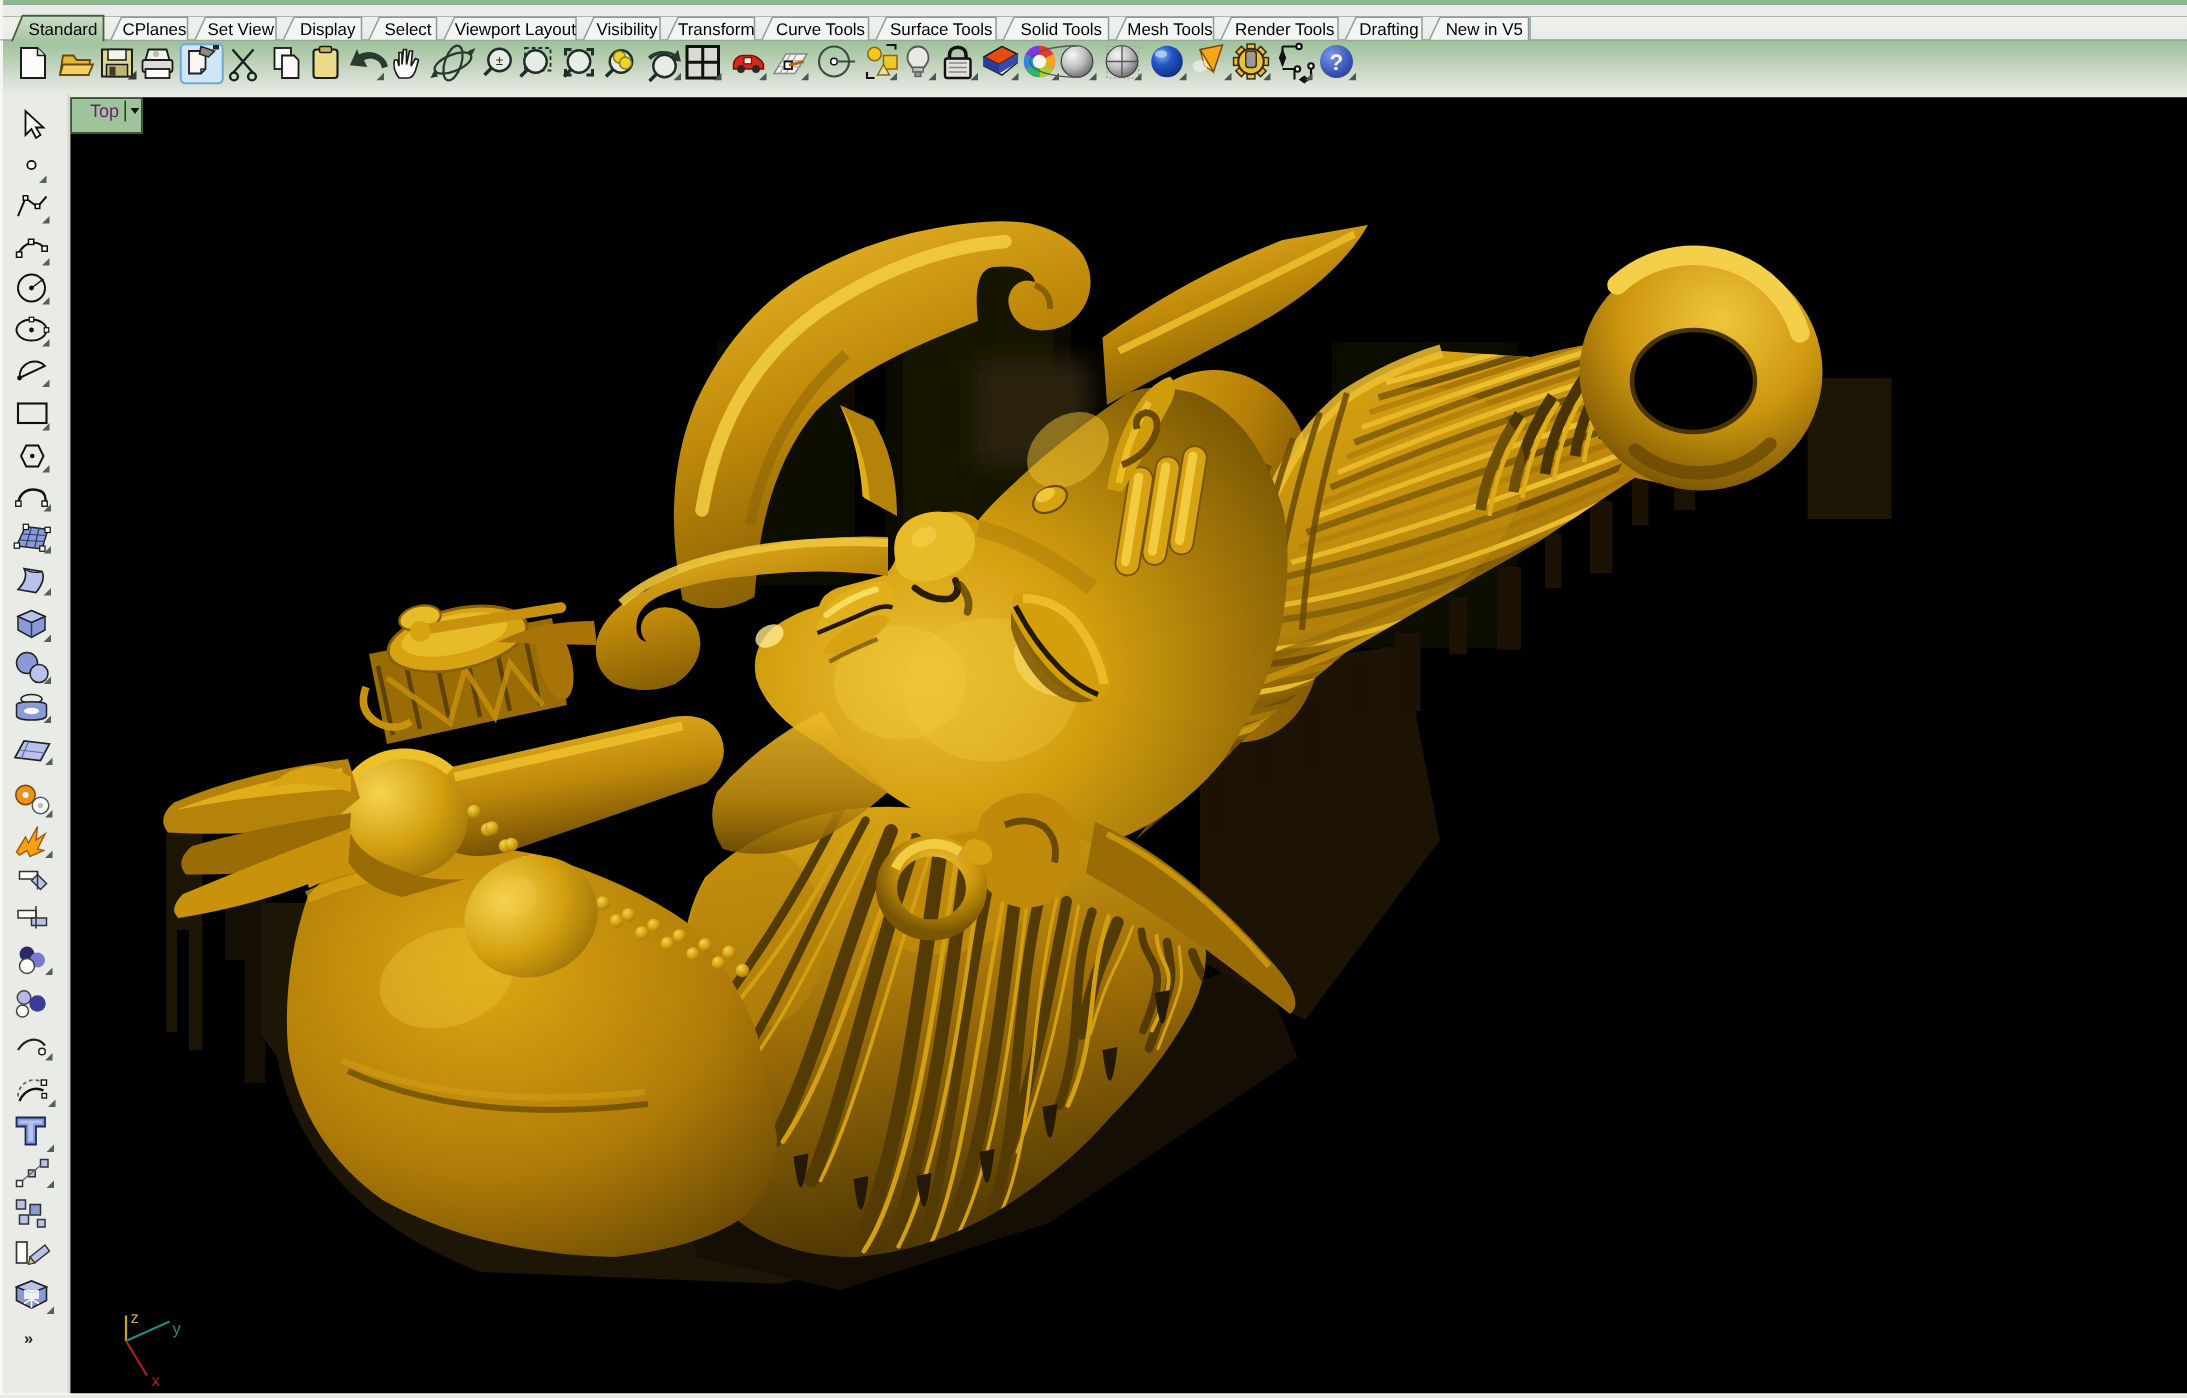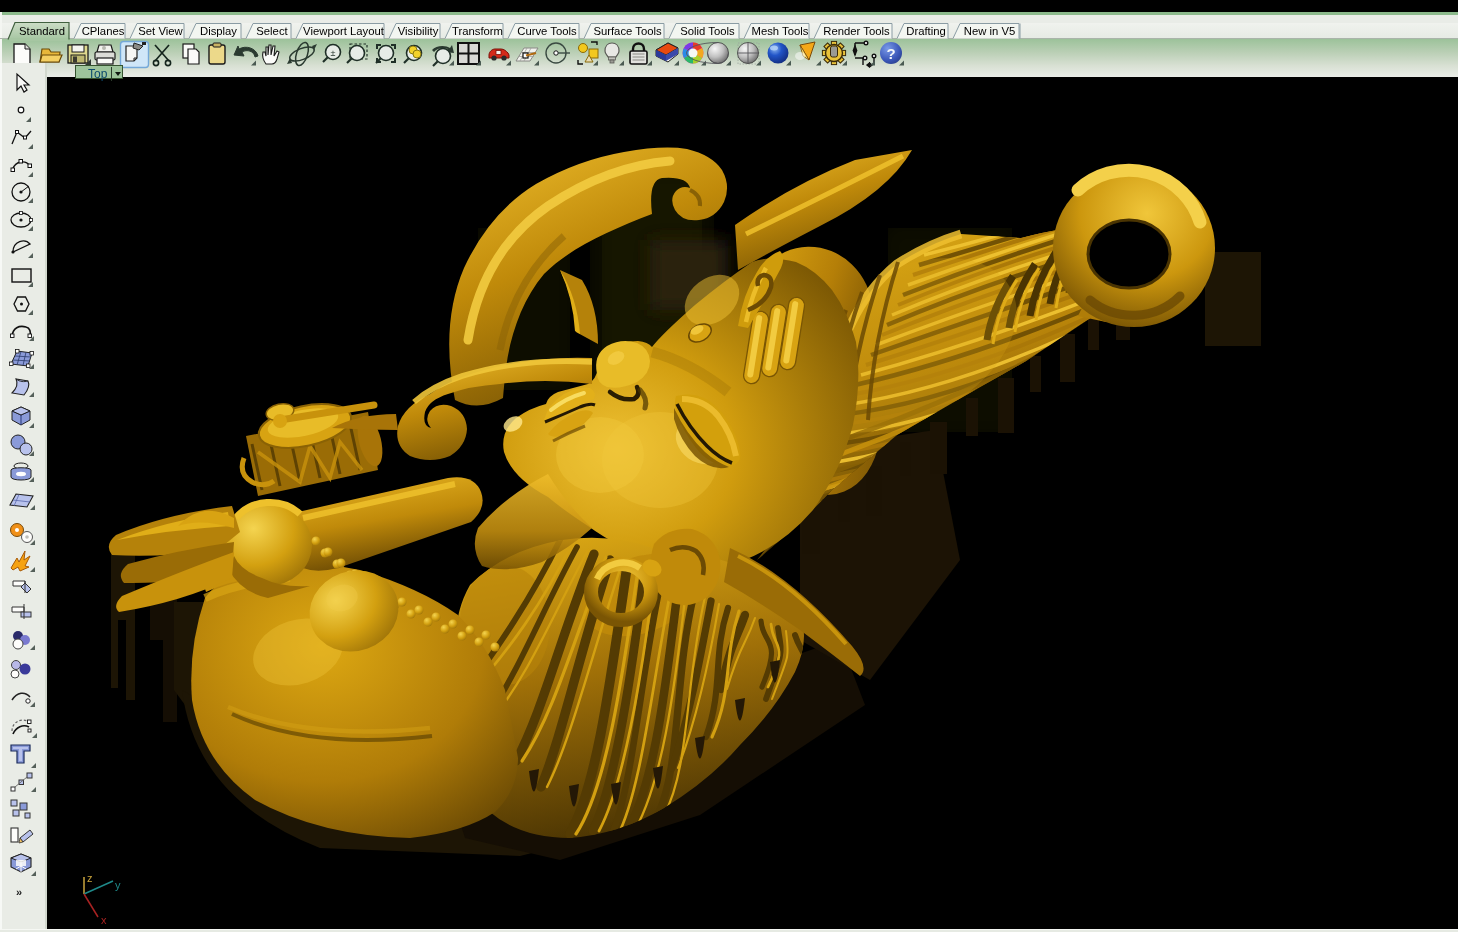--- a/index.html
+++ b/index.html
@@ -1,22 +1,22 @@
 <!DOCTYPE html>
 <html><head>
 <meta charset="utf-8">
 <style>
   html,body{margin:0;padding:0;width:1458px;height:932px;overflow:hidden;background:#000;}
   body{font-family:"Liberation Sans",sans-serif;position:relative;}
-  #chromewrap{position:absolute;left:0;top:12px;}
+  #chromewrap{position:absolute;left:0;top:0;}
   #sidebarwrap{position:absolute;left:0;top:63px;}
   #viewport{position:absolute;left:47px;top:63px;width:1411px;height:866px;background:#000;}
   #statuewrap{position:absolute;left:47px;top:63px;}
   #bottomstrip{position:absolute;left:0;top:929px;width:1458px;height:3px;background:#e6eae3;border-top:1px solid #f6f8f4;}
-  #toplabel{position:absolute;left:47px;top:65px;width:48px;height:14px;background:#9dc49b;border:1px solid #35532f;box-sizing:border-box;font-size:12px;color:#0c4a6e;margin-left:28px;}
+  #toplabel{position:absolute;left:47px;top:65px;width:48px;height:24px;background:#9dc49b;border:1px solid #35532f;box-sizing:border-box;font-size:12px;color:#701a75;}
 </style>
 </head>
 <body>
 <div id="viewport"></div>
 <div id="statuewrap"><svg id="statue" width="1411" height="866" viewBox="47 63 1411 866" xmlns="http://www.w3.org/2000/svg">
 <defs>
 <linearGradient id="gMain" x1="0" y1="0" x2="1" y2="1">
  <stop offset="0" stop-color="#e2ac14"></stop>
           <stop offset="0.55" stop-color="#b57f08"></stop>
           <stop offset="1" stop-color="#6b4a04"></stop>

